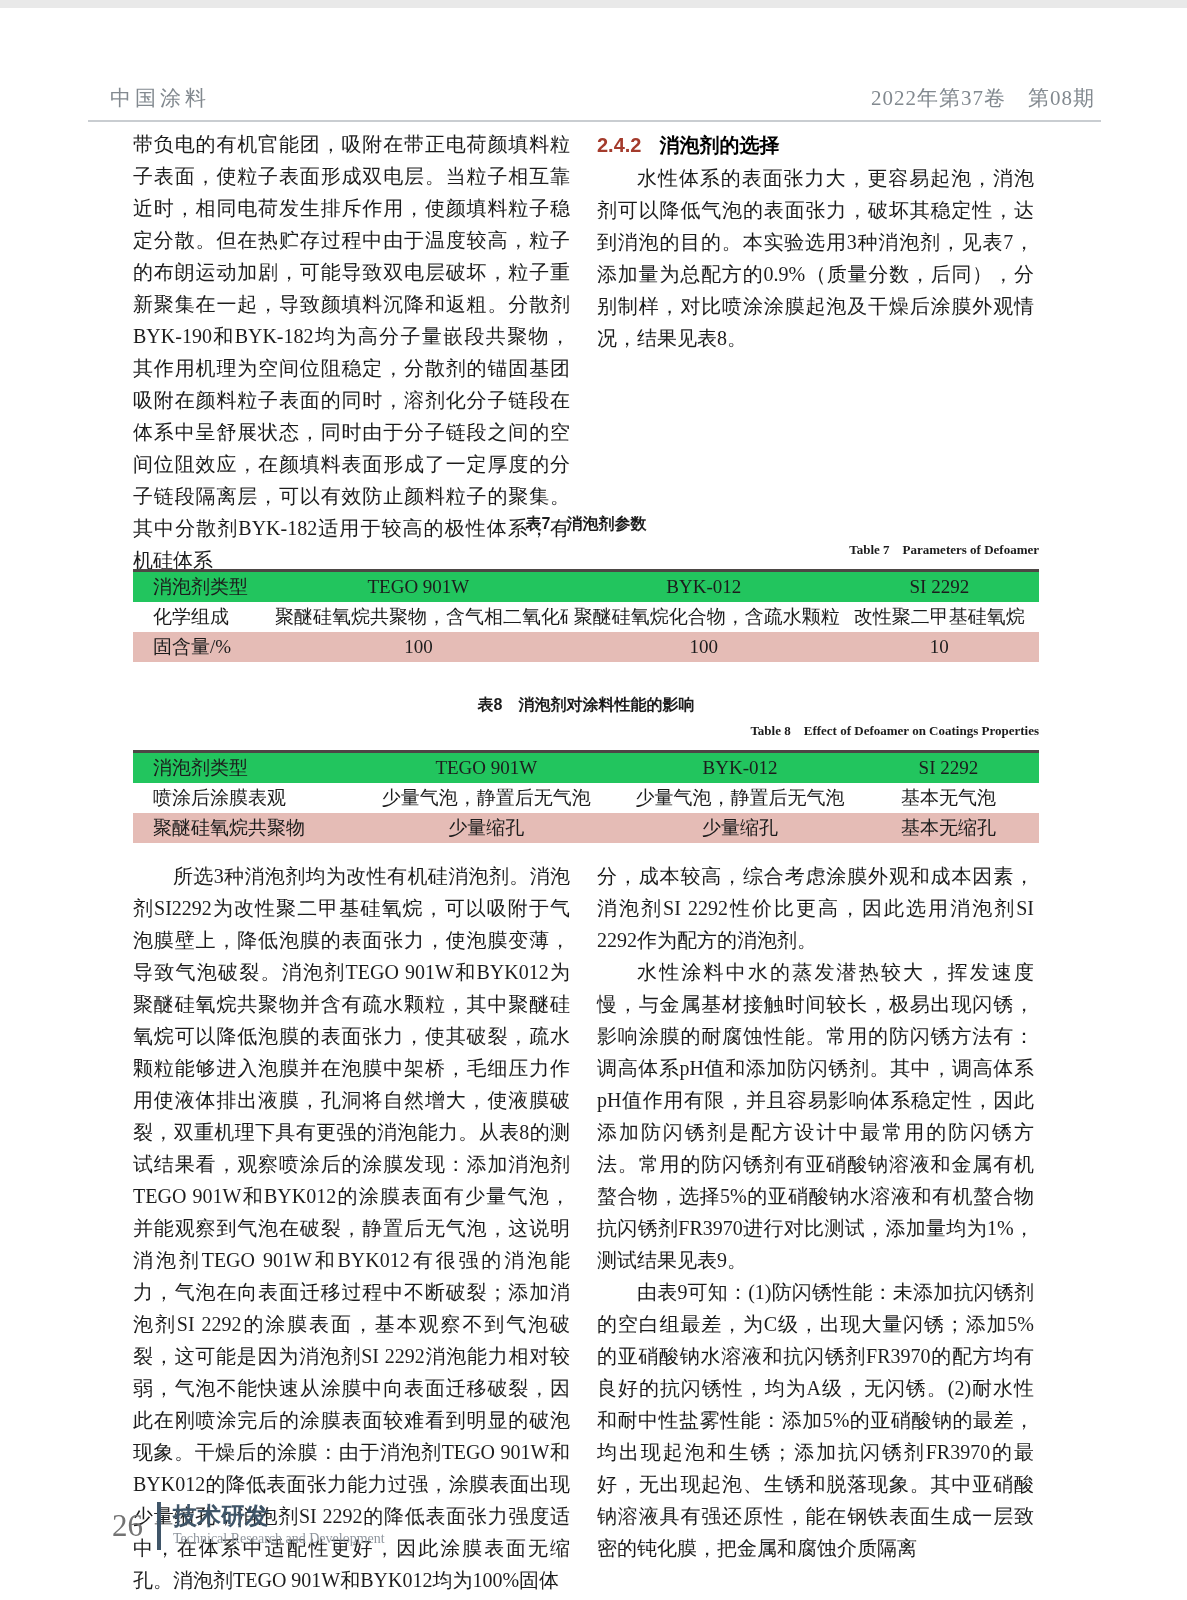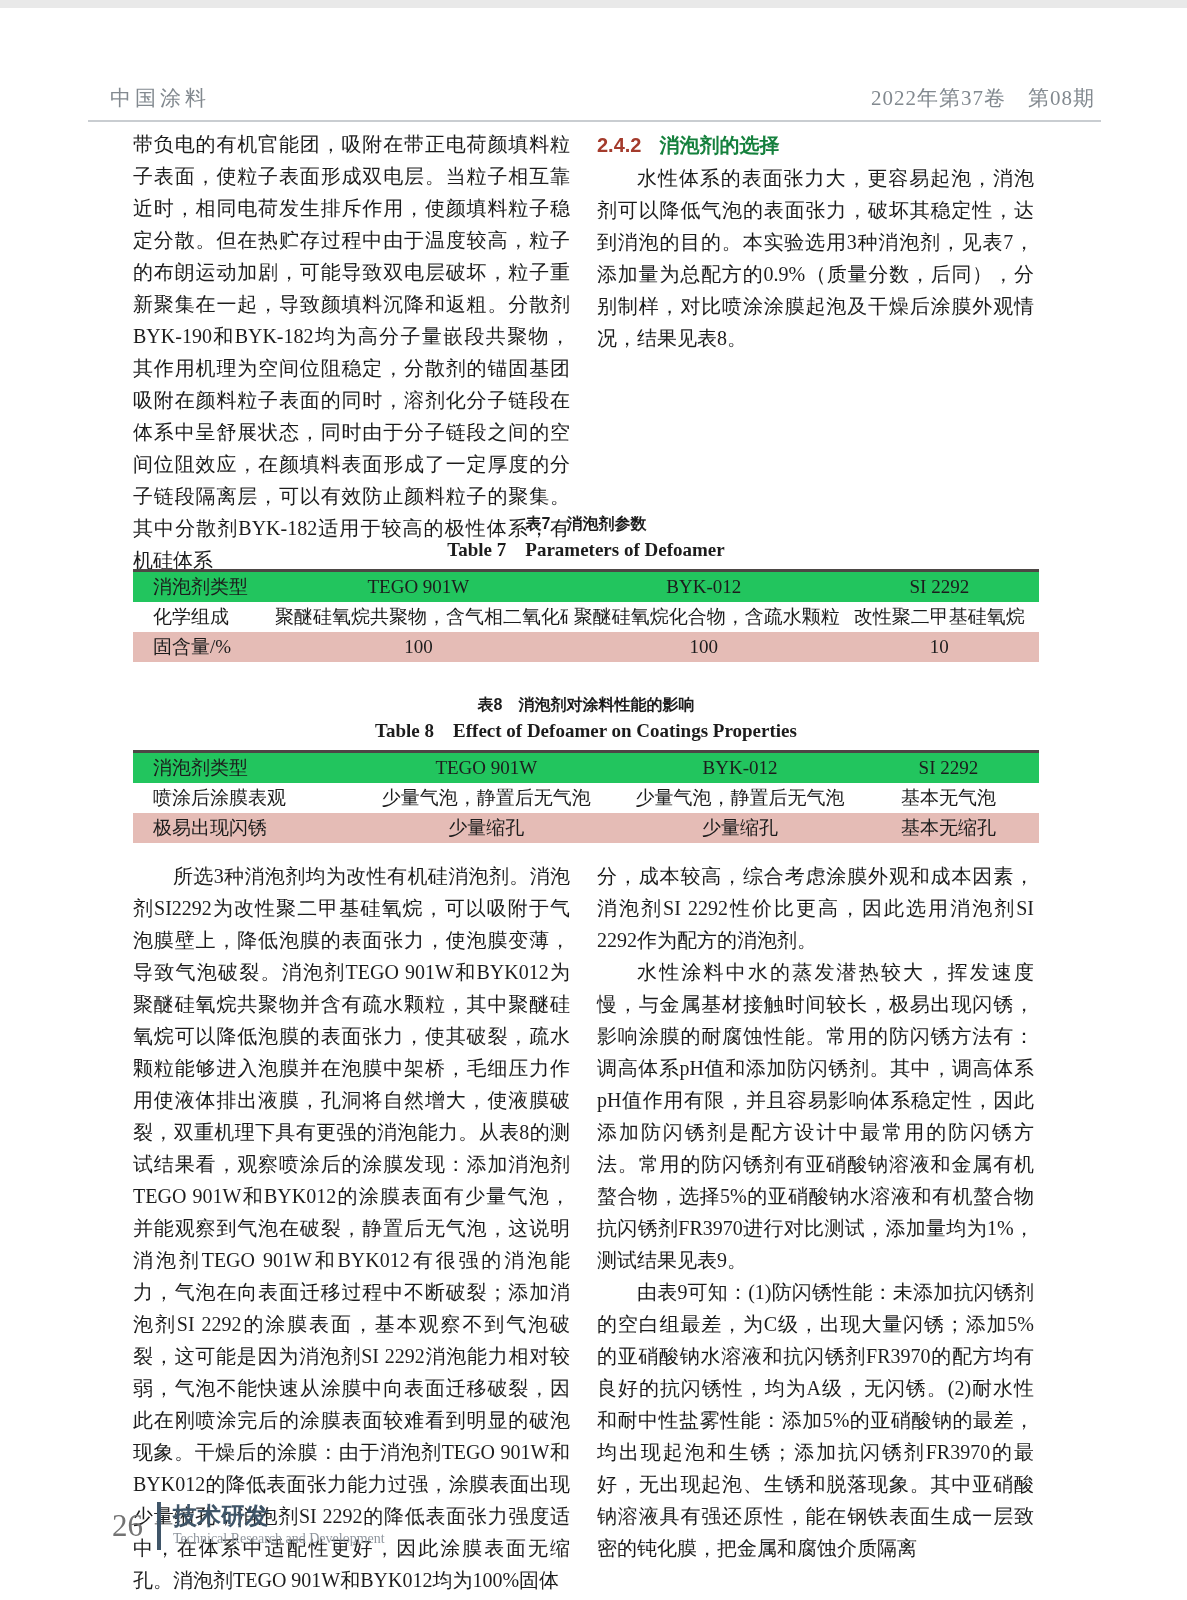--- a/index.html
+++ b/index.html
@@ -14,26 +14,26 @@
   
   .cols{position:absolute;left:133px;width:906px;display:flex;gap:27px;}
   .cols.top{top:120px;}
   .cols.bottom{top:852px;}
   .col{width:437px;font-size:20px;line-height:32px;text-align:justify;}
   .col p{margin:0;}
   .col p.indent{text-indent:2em;}
   .sec-heading{font-family:"Liberation Sans","DejaVu Sans",sans-serif;font-weight:bold;
                font-size:20px;line-height:34px;text-align:left;}
   .sec-heading .num{color:#a43b2c;margin-right:18px;}
-  .sec-heading .ttl{color:#15803d;}
+  .sec-heading .ttl{color:#000000;}
   
   .tables{position:absolute;top:503px;left:133px;width:906px;}
   .tbl-caption-zh{font-family:"Liberation Sans","DejaVu Sans",sans-serif;font-weight:bold;
                   font-size:16px;text-align:center;line-height:26px;}
-  .tbl-caption-en{font-weight:bold;font-size:19px;text-align:center;line-height:26px;margin-bottom:6px;}
+  .tbl-caption-en{font-weight:bold;font-size:13px;text-align:right;line-height:26px;margin-bottom:6px;}
   table.data{width:100%;border-collapse:collapse;border-top:3px solid #4d4745;
              font-size:19px;table-layout:fixed;}
   table.data td{padding:2px 6px;height:26px;text-align:center;overflow:hidden;white-space:nowrap;}
   table.data td:first-child{text-align:left;padding-left:20px;}
   tr.r-dark{background:#22c55e;}
   tr.r-light{background:#e5bcb6;}
   .tbl-gap{height:30px;}
   
   .footer{position:absolute;left:112px;top:1492px;display:flex;align-items:center;}
   .footer .pnum{font-size:31px;color:#737373;margin-right:14px;line-height:52px;}
@@ -115,21 +115,21 @@
           <td>BYK-012</td>
           <td>SI 2292</td>
         </tr>
         <tr>
           <td>喷涂后涂膜表观</td>
           <td>少量气泡，静置后无气泡</td>
           <td>少量气泡，静置后无气泡</td>
           <td>基本无气泡</td>
         </tr>
         <tr class="r-light">
-          <td>极易出现闪锈</td>
+          <td>聚醚硅氧烷共聚物</td>
           <td>少量缩孔</td>
           <td>少量缩孔</td>
           <td>基本无缩孔</td>
         </tr>
       </tbody>
     </table>
   </div>
 
   <div class="cols bottom">
     <div class="col">

